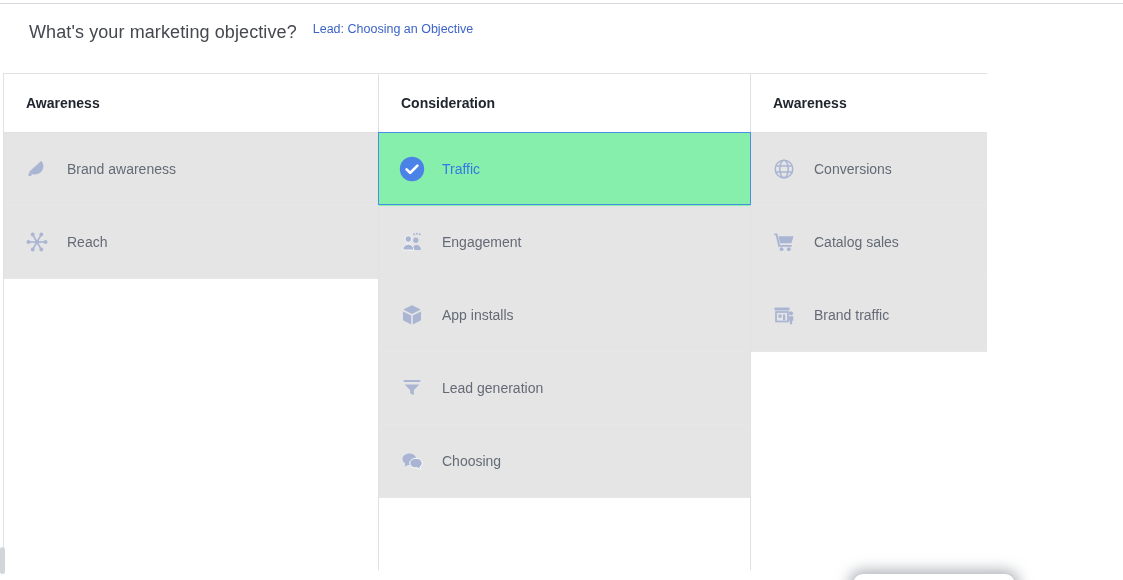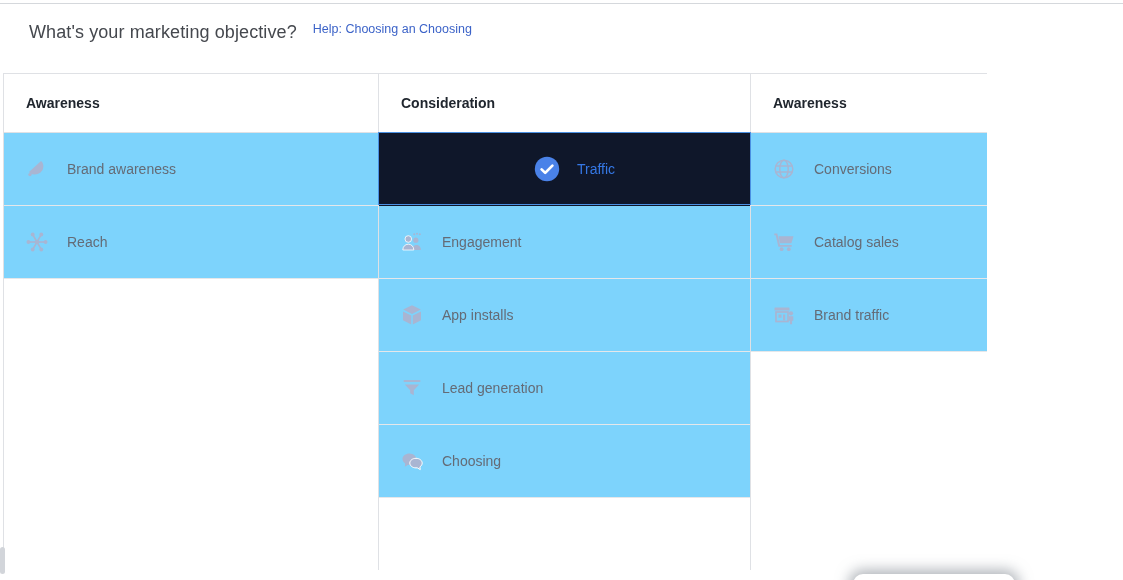--- a/index.html
+++ b/index.html
@@ -19,26 +19,26 @@
            display:flex; border-top:1px solid #dfe1e5; border-left:1px solid #dfe1e5; }
   .col { display:flex; flex-direction:column; }
   .col-awareness   { width:374px; }
   .col-consideration { width:373px; border-left:1px solid #dfe1e5; border-right:1px solid #dfe1e5; }
   .col-conversion  { flex:1; }
 
   .col-header { height:59px; display:flex; align-items:center; padding-left:22px;
                 font-size:14px; font-weight:bold; color:#20262e; border-bottom:1px solid #dfe1e5; }
 
   .cell { height:73px; display:flex; align-items:center; padding-left:20px;
-          border-bottom:1px solid #e5e7ea; cursor:pointer; background:#7dd3fc; }
+          border-bottom:1px solid #e5e7ea; cursor:pointer; background:#e5e5e5; }
   .cell .icon { width:26px; height:26px; flex:0 0 26px; margin-right:17px;
                 display:flex; align-items:center; justify-content:center; }
   .cell .label { font-size:14px; color:#646b76; }
 
-  .cell.selected { position:relative; background:#0f172a; border-bottom:1px solid transparent;justify-content:center; }
+  .cell.selected { position:relative; background:#86efac; border-bottom:1px solid transparent; }
   .cell.selected::after { content:""; position:absolute; left:-1px; right:-1px; top:-1px; bottom:0;
                           border:1px solid #4a90e2; pointer-events:none; }
   .cell.selected .label { color:#3578e5; }
 
   .icon svg { display:block; }
   .muted { fill:#a9b5d2; }
   .muted-stroke { fill:none; stroke:#a9b5d2; stroke-width:1.5px; }
 
   
   .scrollbar-fragment { position:absolute; left:0; top:547px; width:5px; height:27px;
@@ -49,21 +49,21 @@
                            background:#fff; border-radius:10px;
                            box-shadow:0 0 14px 4px rgba(110,116,128,0.55); }
 </style>
 </head>
 <body>
 
 <div class="top-rule"></div>
 
 <div class="page-header">
   <span class="page-title">What's your marketing objective?</span>
-  <a class="help-link">Help: Choosing an Choosing</a>
+  <a class="help-link">Lead: Choosing an Objective</a>
 </div>
 
 <div class="table">
 
   <div class="col col-awareness">
     <div class="col-header">Awareness</div>
 
     <div class="cell">
       <span class="icon">
         <svg width="24" height="24" viewBox="0 0 24 24">

